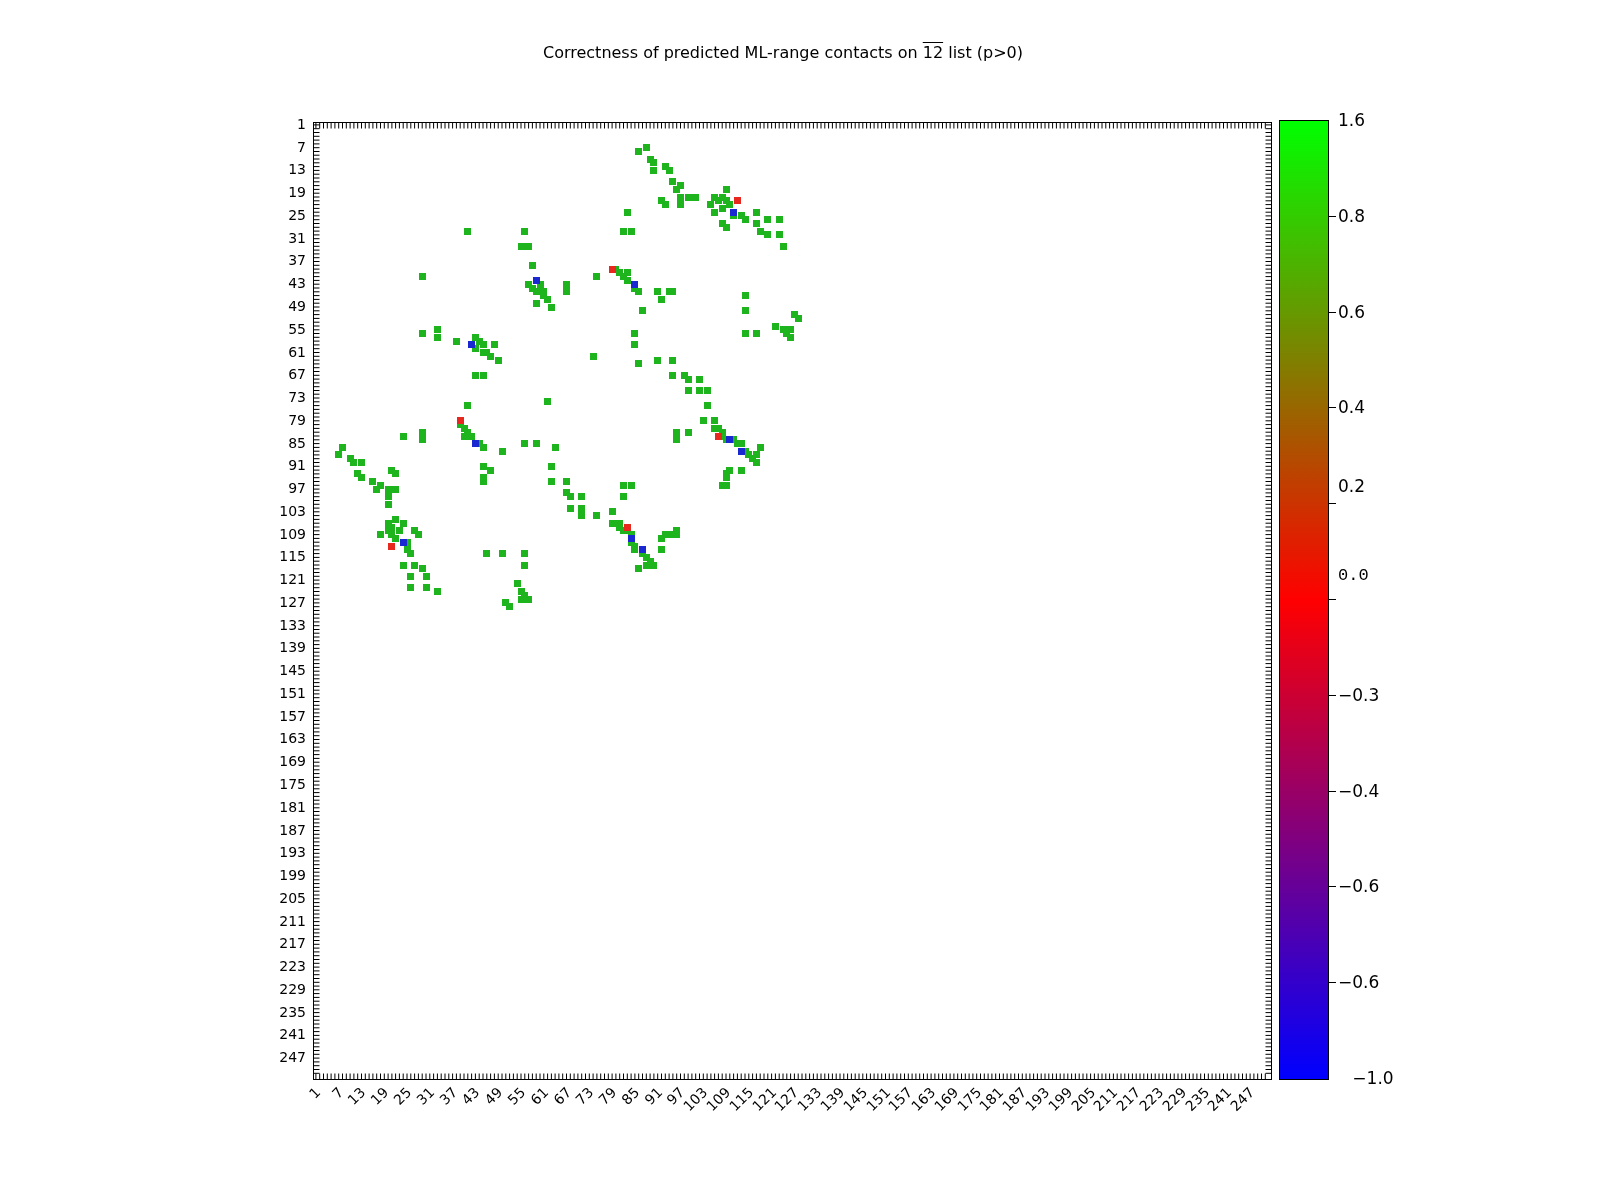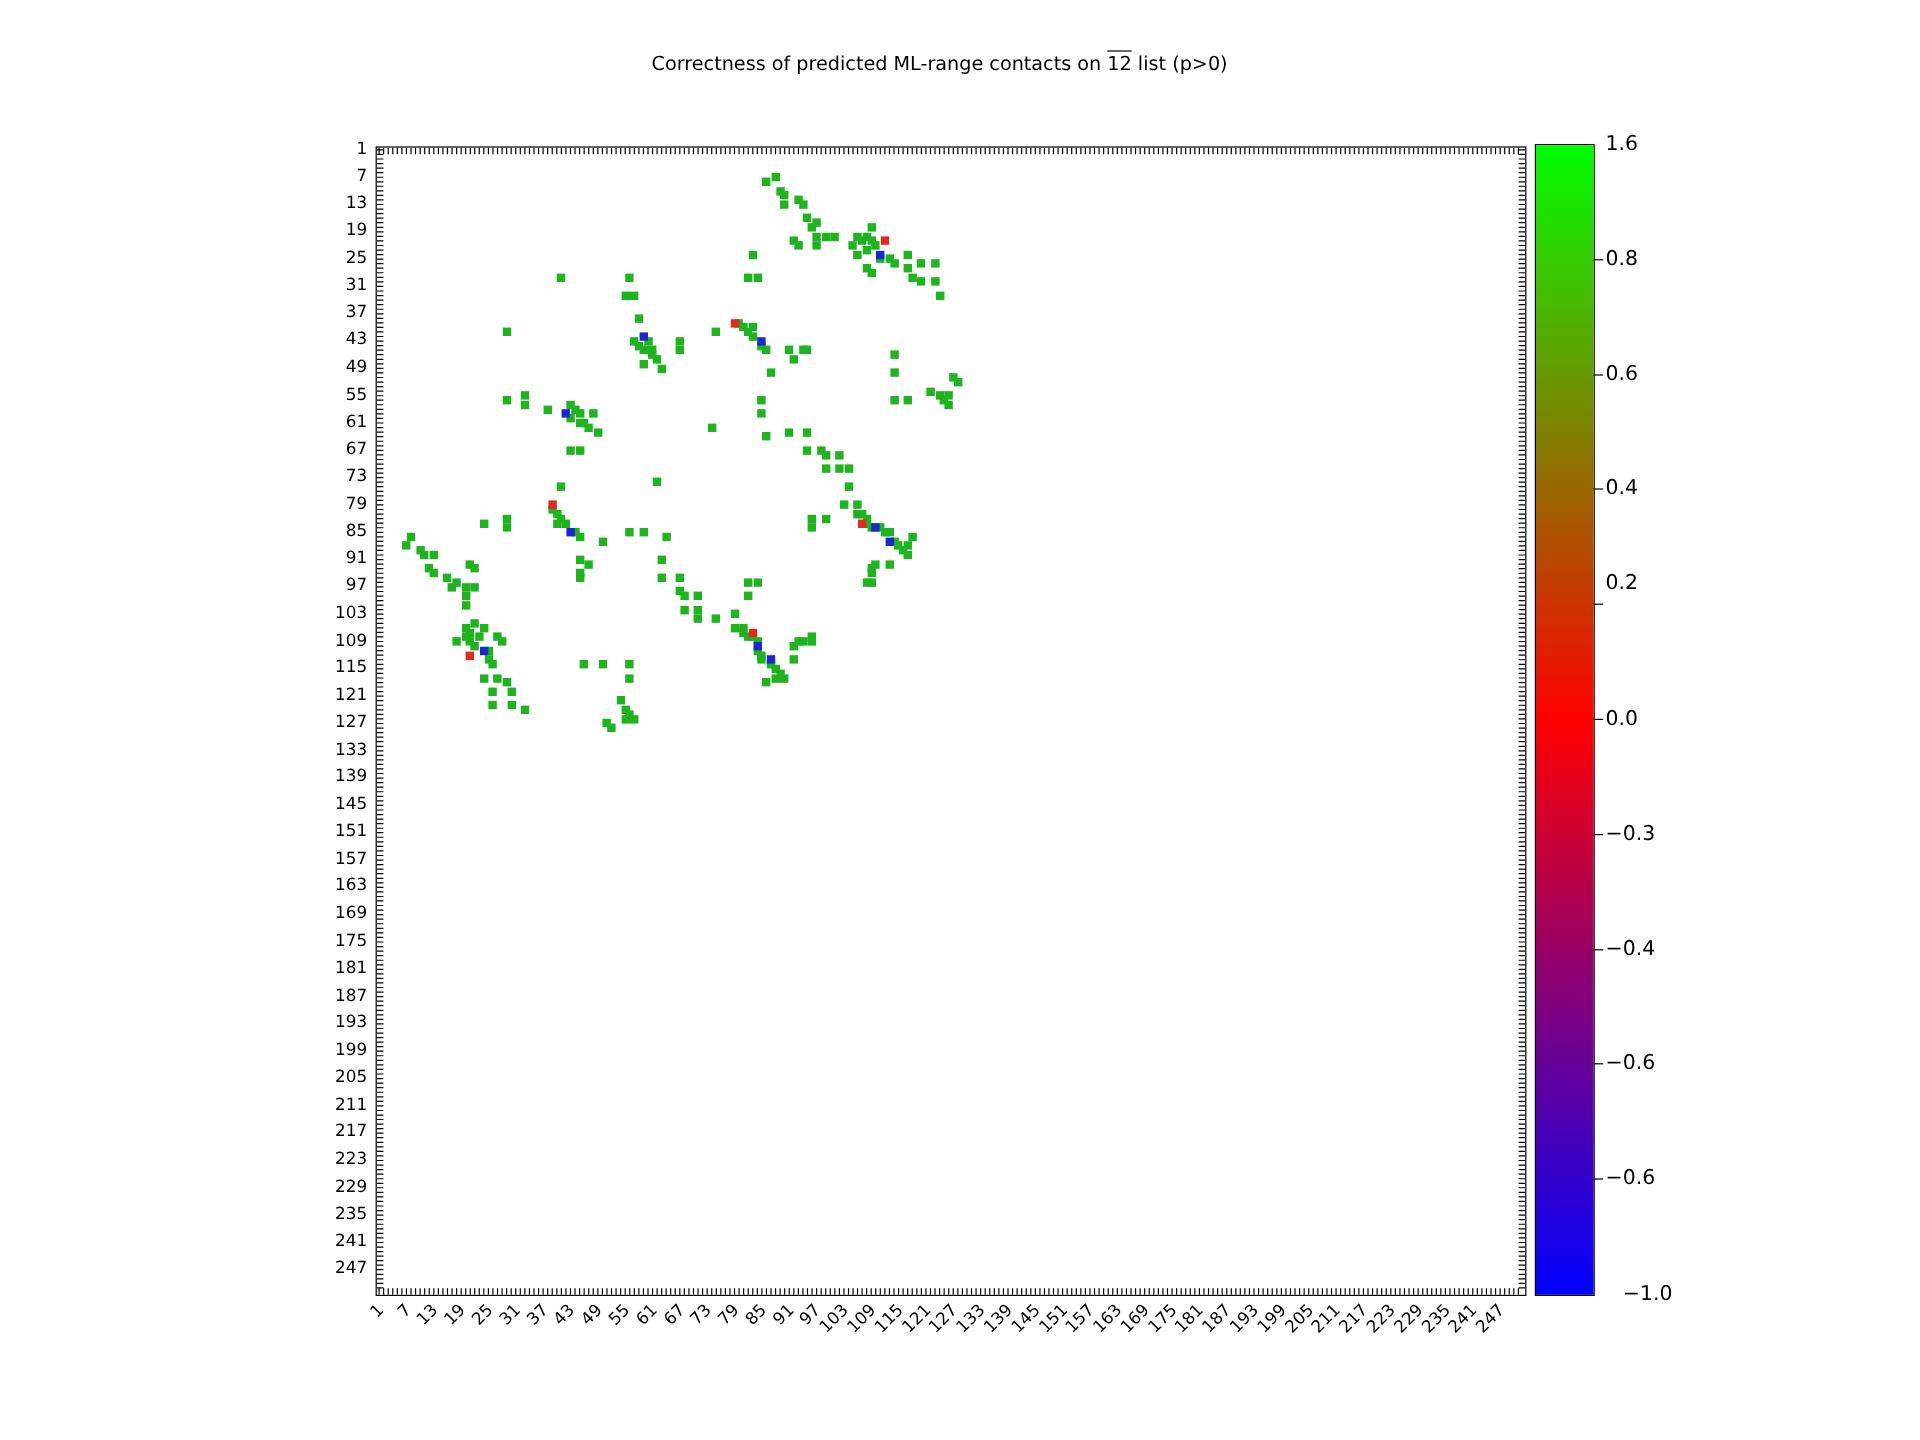--- a/index.html
+++ b/index.html
@@ -386,21 +386,21 @@
       <div class="cblab" style="top: 111px;">1.6</div>
       <div class="cbtick" style="top: 216px;"></div>
       <div class="cblab" style="top: 207px;">0.8</div>
       <div class="cbtick" style="top: 312px;"></div>
       <div class="cblab" style="top: 303px;">0.6</div>
       <div class="cbtick" style="top: 407px;"></div>
       <div class="cblab" style="top: 398px;">0.4</div>
       <div class="cbtick" style="top: 503px;"></div>
       <div class="cblab" style="top: 465px; margin-top: 12px;">0.2</div>
       <div class="cbtick" style="top: 599px;"></div>
-      <div class="cblab" style="top: 590px;">0.0</div>
+      <div class="cblab" style="top: 567px; font-family: Liberation Mono, monospace;">0.0</div>
       <div class="cbtick" style="top: 695px;"></div>
       <div class="cblab" style="top: 686px;">−0.3</div>
       <div class="cbtick" style="top: 791px;"></div>
       <div class="cblab" style="top: 782px;">−0.4</div>
       <div class="cbtick" style="top: 886px;"></div>
       <div class="cblab" style="top: 877px;">−0.6</div>
       <div class="cbtick" style="top: 982px;"></div>
       <div class="cblab" style="top: 973px;">−0.6</div>
       <div class="cblab" style="top: 1069px; text-align: center;">−1.0</div>
     </div>

